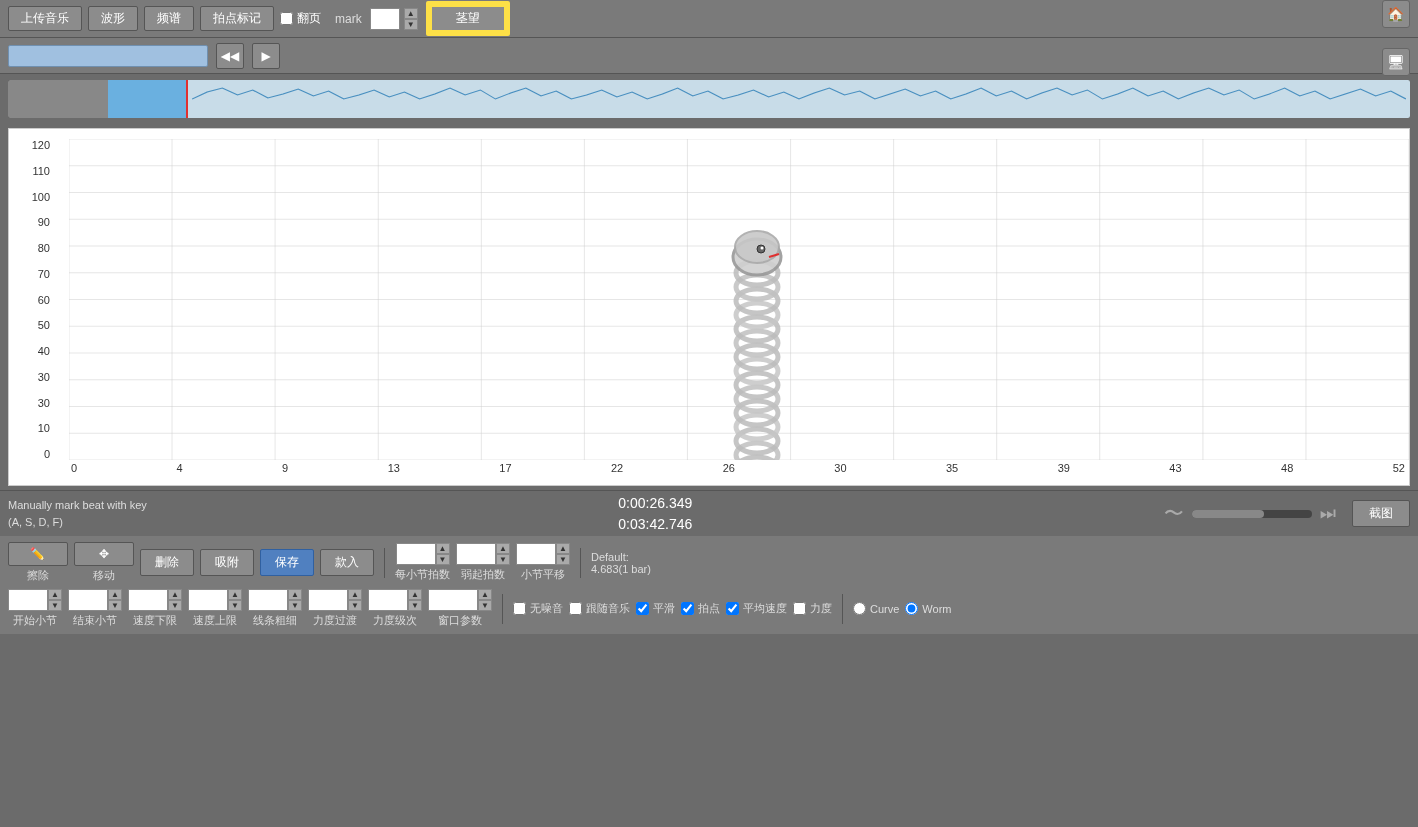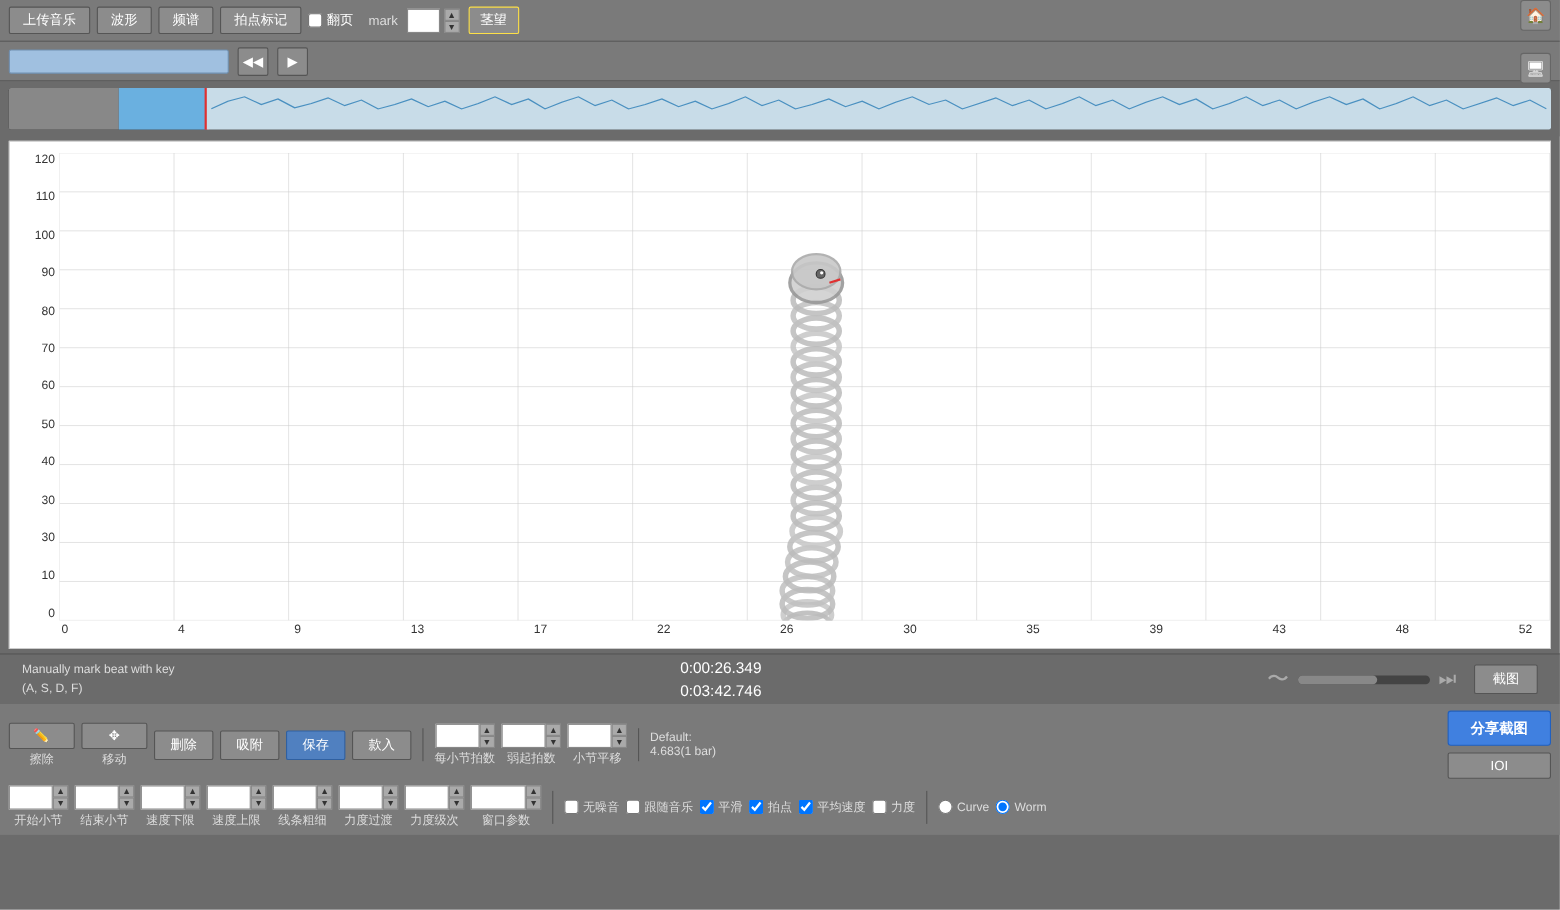--- a/index.html
+++ b/index.html
@@ -41,23 +41,23 @@
       color: #fff;
     }
     .speed-area {
       display: flex;
       align-items: center;
       gap: 4px;
       margin-left: 8px;
     }
     .speed-confirm-btn {
       background: #8c8c8c;
-      border: 1px solid #fde047;
-      color: #fff;
-      padding: 3px 10px;
+      border: 6px solid #fde047;
+      color: #fff;
+      padding: 3px 24px;
       font-size: 12px;
       cursor: pointer;
       border-radius: 2px;
     }
     .version-badge {
       background: #e8b800;
       color: #000;
       font-weight: bold;
       padding: 2px 6px;
       border-radius: 3px;
@@ -166,22 +166,23 @@
       width: 100%;
       height: 100%;
     }
 
     
     .chart-area {
       background: #fff;
       margin: 4px 8px;
       border: 1px solid #ccc;
       position: relative;
-      height: 462px;
-      display: flex;
+      height: 358px;
+      display: flex;
+      gap: 15px;
     }
     .chart-y-axis {
       width: 45px;
       height: 100%;
       display: flex;
       flex-direction: column;
       justify-content: space-between;
       align-items: flex-end;
       padding: 10px 4px 25px 0;
       background: #fff;
@@ -217,21 +218,21 @@
       white-space: nowrap;
       pointer-events: none;
       z-index: 5;
     }
 
     
     .status-bar {
       background: #6b6b6b;
       display: flex;
       align-items: center;
-      padding: 4px 20px;
+      padding: 4px 8px;
       height: 46px;
       border-top: 1px solid #555;
     }
     .status-text {
       font-size: 11px;
       color: #ddd;
       line-height: 1.5;
     }
     .time-display {
       margin: 0 auto;
@@ -552,21 +553,21 @@
       <span>9</span>
       <span>13</span>
       <span>17</span>
       <span>22</span>
       <span>26</span>
       <span>30</span>
       <span>35</span>
       <span>39</span>
       <span>43</span>
       <span>48</span>
-      <span style="margin-right:16px;">52</span>
+      <span style="margin-right:4px;">52</span>
     </div>
   </div>
 </div>
 
 <div class="status-bar">
   <div class="status-text">
     <div>Manually mark beat with key</div>
     <div>(A, S, D, F)</div>
   </div>
   <div class="time-display">
@@ -638,24 +639,20 @@
       <span class="ctrl-label">小节平移</span>
     </div>
 
     <div class="divider-v"></div>
 
     <div style="display:flex;flex-direction:column;align-items:flex-start;font-size:11px;color:#ddd;">
       <span>Default:</span>
       <span>4.683(1 bar)</span>
     </div>
 
-    <div class="right-buttons-col">
-      <button class="share-btn">分享截图</button>
-      <button class="iol-btn">IOI</button>
-    </div>
   </div>
 
   <div class="ctrl-row bottom-row2">
 
     <div class="spinner-group">
       <div class="spinner-input">
         <input type="text" class="spinner-field" style="">
         <div class="spinner-arrows">
           <button class="spinner-up">▲</button>
           <button class="spinner-down">▼</button>

